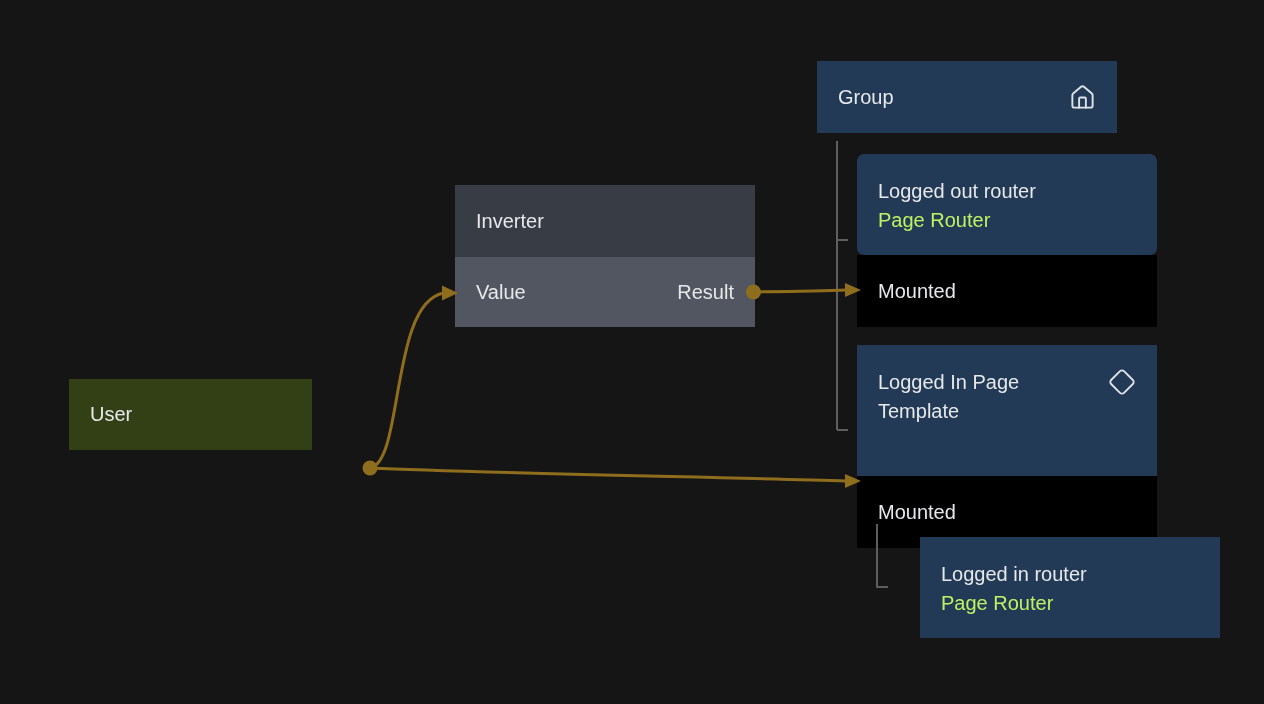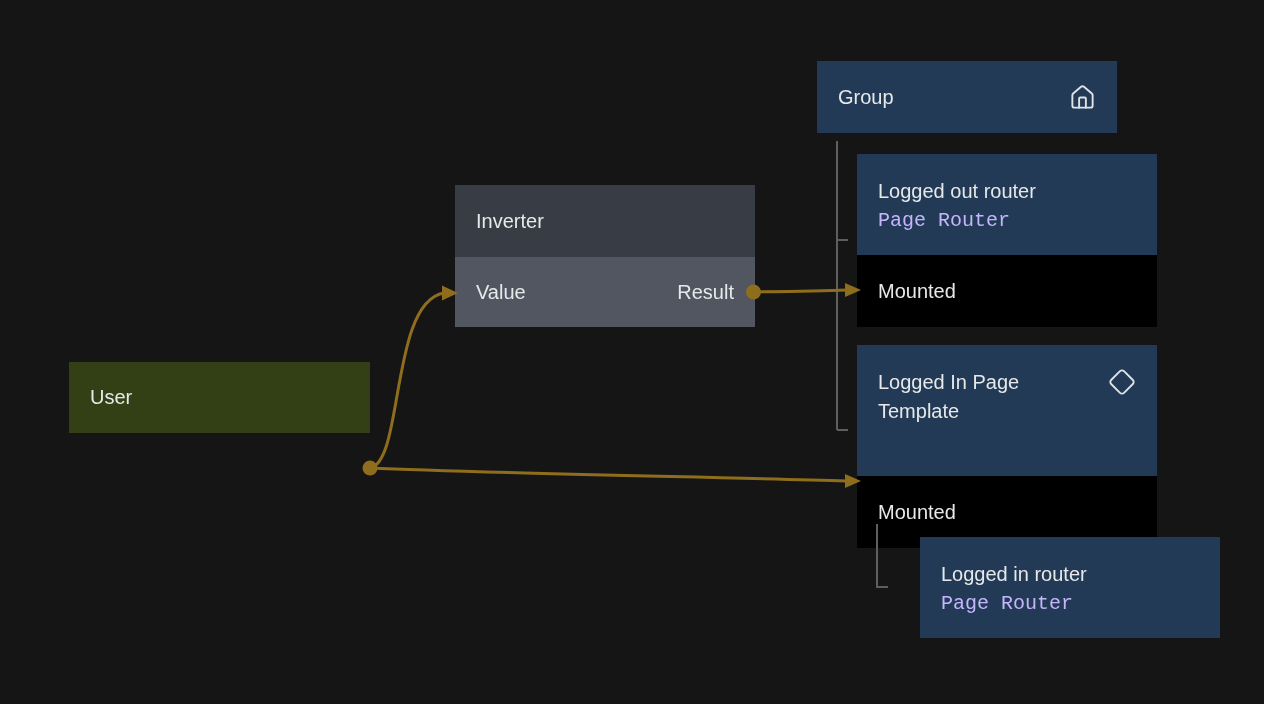--- a/index.html
+++ b/index.html
@@ -40,39 +40,39 @@
     display: flex;
     align-items: center;
     padding: 0 21px;
   }
   .blue-hdr  { background: #223a55; }
   .blue-row  { background: #000000; }
   .gray-hdr  { background: #383c45; }
   .gray-row  { background: #525661; }
   .green-hdr { background: #334016; }
   .green-row { background: #4d5930; }
-  .subtitle { color: #c4b5fd; font-family: Liberation Mono, monospace; }
+  .subtitle { color: #bef264; }
   .title-wrap { max-width: 200px; }
   .right { justify-content: flex-end; }
   .between { justify-content: space-between; }
   #overlay {
     position: absolute;
     left: 0; top: 0;
     width: 1264px; height: 704px;
     pointer-events: none;
     z-index: 5;
   }
   .icon-svg { display: block; }
 </style>
 </head>
 <body>
 
 <div id="canvas">
 
-  <div class="node" style="left:69px; top:362px; width:301px;">
+  <div class="node" style="left:69px; top:379px; width:243px;">
     <div class="hdr green-hdr" style="height:71px;">
       <span>User</span>
     </div>
   </div>
 
   <div class="node" style="left:817px; top:61px; width:300px;">
     <div class="hdr blue-hdr between" style="height:72px;">
       <span>Group</span>
       <span>
         <svg class="icon-svg" width="27" height="27" viewBox="0 0 24 24" fill="none" stroke="#dfe3e8" stroke-width="1.7" stroke-linecap="round" stroke-linejoin="round">
@@ -87,21 +87,21 @@
     <div class="hdr gray-hdr" style="height:72px;">
       <span>Inverter</span>
     </div>
     <div class="row gray-row between" style="height:70px;">
       <span>Value</span>
       <span>Result</span>
     </div>
   </div>
 
   <div class="node" style="left:857px; top:154px; width:300px;">
-    <div class="hdr blue-hdr two-line" style="height:101px;">
+    <div class="hdr blue-hdr two-line" style="height:101px;border-radius:7px;">
       <div class="titles">
         <span>Logged out router</span>
         <span class="subtitle">Page Router</span>
       </div>
     </div>
     <div class="row blue-row" style="height:72px;">
       <span>Mounted</span>
     </div>
   </div>
 

